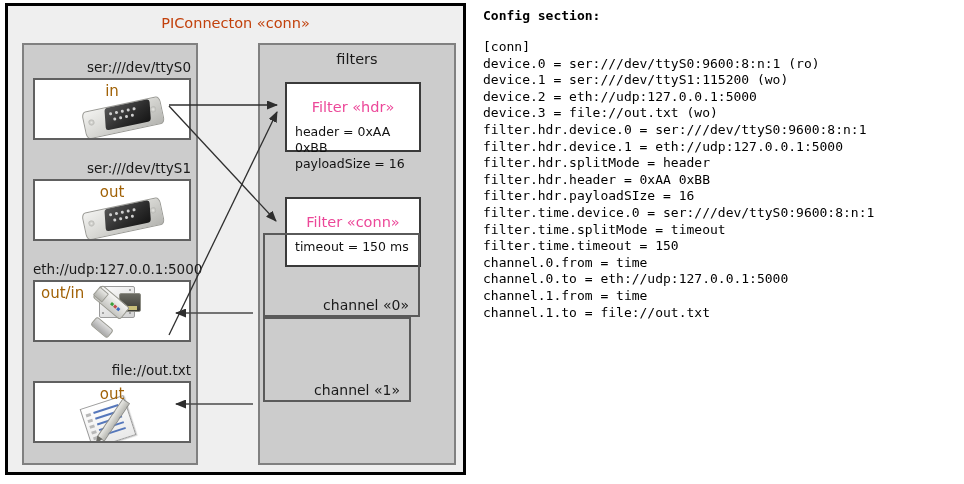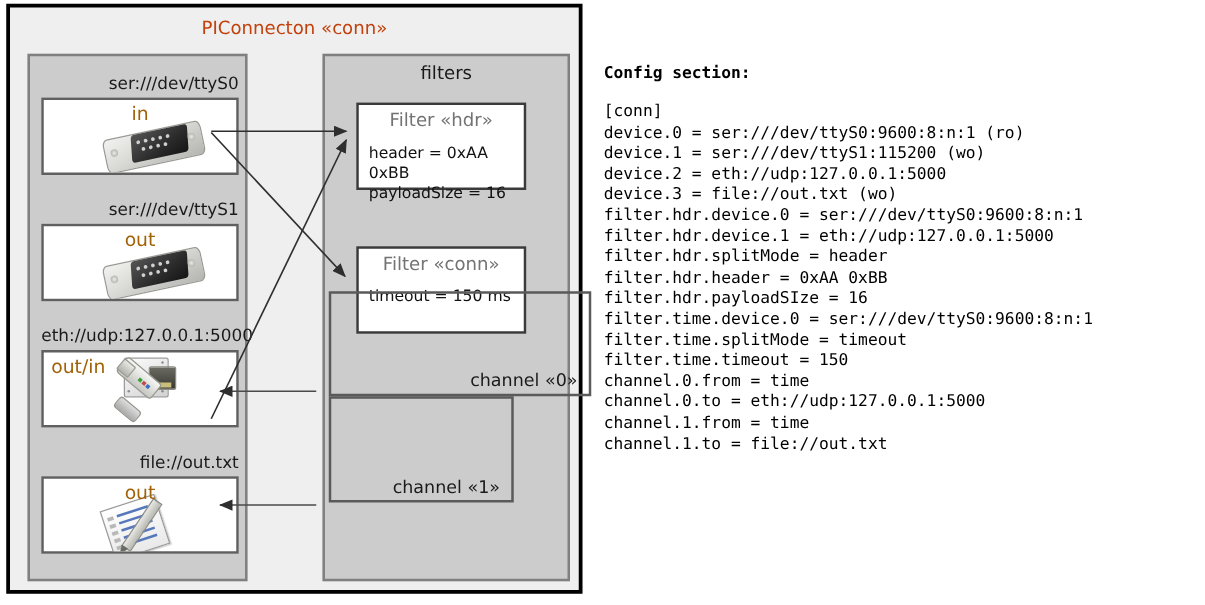--- a/index.html
+++ b/index.html
@@ -225,22 +225,22 @@
   
   .filter-box {
     position: absolute;
     background: #ffffff;
     border: 2px solid #3a3a3a;
     box-sizing: border-box;
   }
   .filter-title {
     text-align: center;
     font-size: 14.5px;
-    color: #737373;
-    margin-top: 5px;
+    color: #ec4899;
+    margin-top: 15px;
   }
   .filter-props {
     margin: 9px 0 0 8px;
     font-size: 12.5px;
     color: #111111;
     line-height: 16px;
   }
 
   
   .channel-box {
@@ -270,21 +270,20 @@
     position: absolute;
     left: 483px; top: 8px;
     width: 478px;
   }
   #config-heading {
     font-family: "DejaVu Sans Mono", "Liberation Mono", monospace;
     font-weight: bold;
     font-size: 13px;
     color: #000000;
     margin-bottom: 16px;
-    margin-top: 43px;
   }
   #config-lines {
     font-family: "DejaVu Sans Mono", "Liberation Mono", monospace;
     font-size: 13px;
     line-height: 16.6px;
     color: #000000;
     white-space: pre;
   }
 </style>
 </head>
@@ -411,21 +410,21 @@
       </div>
     </div>
 
     <div class="filter-box" style="left:25px; top:152px; width:136px; height:70px;">
       <div class="filter-title">Filter «conn»</div>
       <div class="filter-props">
         <div>timeout = 150 ms</div>
       </div>
     </div>
 
-    <div class="channel-box" style="left:3px; top:188px; width:210px; height:84px;padding-left:32px;">
+    <div class="channel-box" style="left:3px; top:188px; width:157px; height:84px;padding-left:32px;">
       <div class="channel-label">channel «0»</div>
     </div>
 
     <div class="channel-box" style="left:3px; top:272px; width:148px; height:85px;">
       <div class="channel-label">channel «1»</div>
     </div>
 
   </div>
 </div>
 

